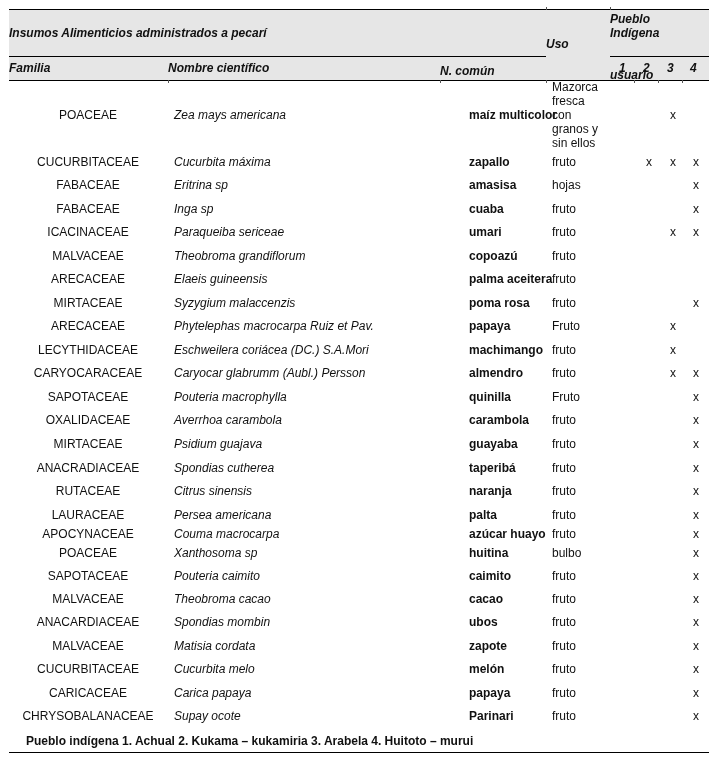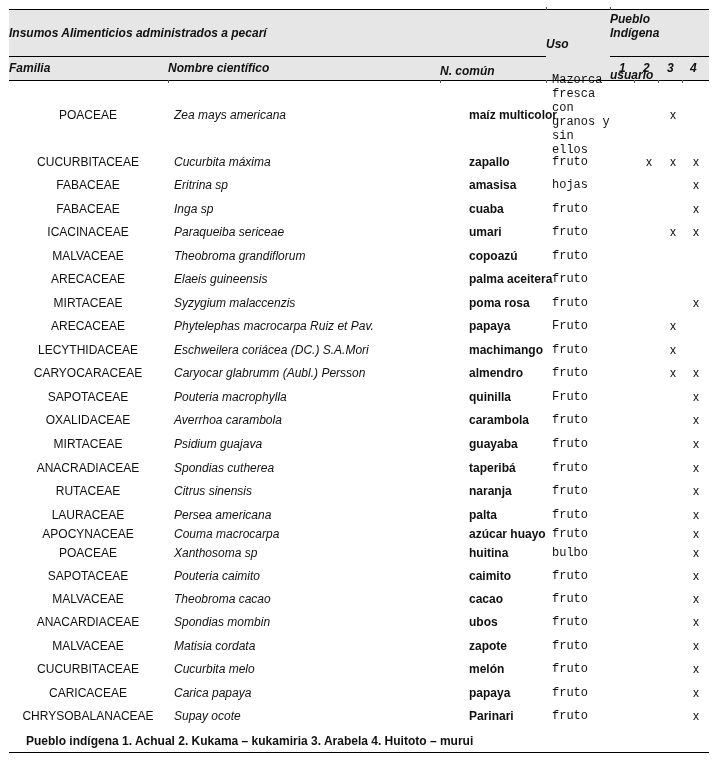--- a/index.html
+++ b/index.html
@@ -12,21 +12,21 @@
             background-size: 2px 2px; }
   .abs { position: absolute; white-space: nowrap; line-height: 14px; }
   .bold { font-weight: bold; }
   .center { text-align: left; font-style: italic; }
   .tick { position: absolute; width: 1px; height: 3px; background: #555; }
   .row { position: absolute; left: 9px; width: 700px; height: 0; }
   .cell { position: absolute; white-space: nowrap; line-height: 14px; transform: translateY(-50%); }
   .fam { left: 0; width: 158px; text-align: center; }
   .sci { left: 165px; font-style: italic; }
   .com { left: 460px; font-weight: bold; }
-  .uso { left: 543px; font-family: Liberation Mono, monospace; }
+  .uso { left: 543px; }
   .mk { width: 12px; text-align: center; }
   .m1 { left: 610px; } .m2 { left: 634px; } .m3 { left: 658px; } .m4 { left: 681px; }
   .uso-multi { white-space: normal; width: 60px; line-height: 14px; }
 </style>
 </head>
 <body>
 
 <div class="hdr-bg"></div>
 
 <div class="line" style="top:9px;height:1px;"></div>

